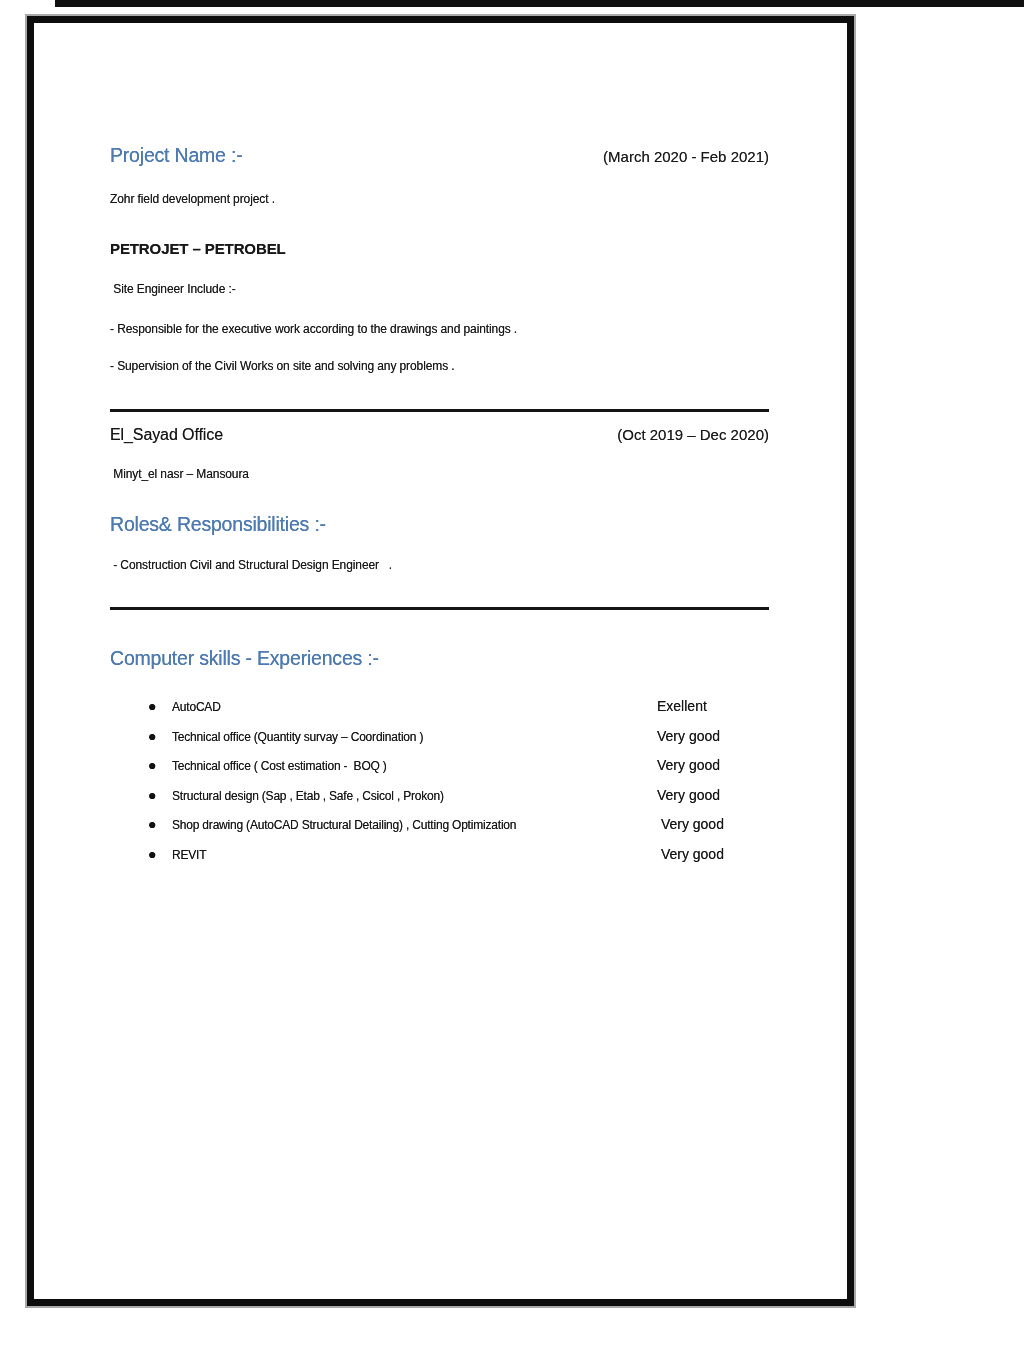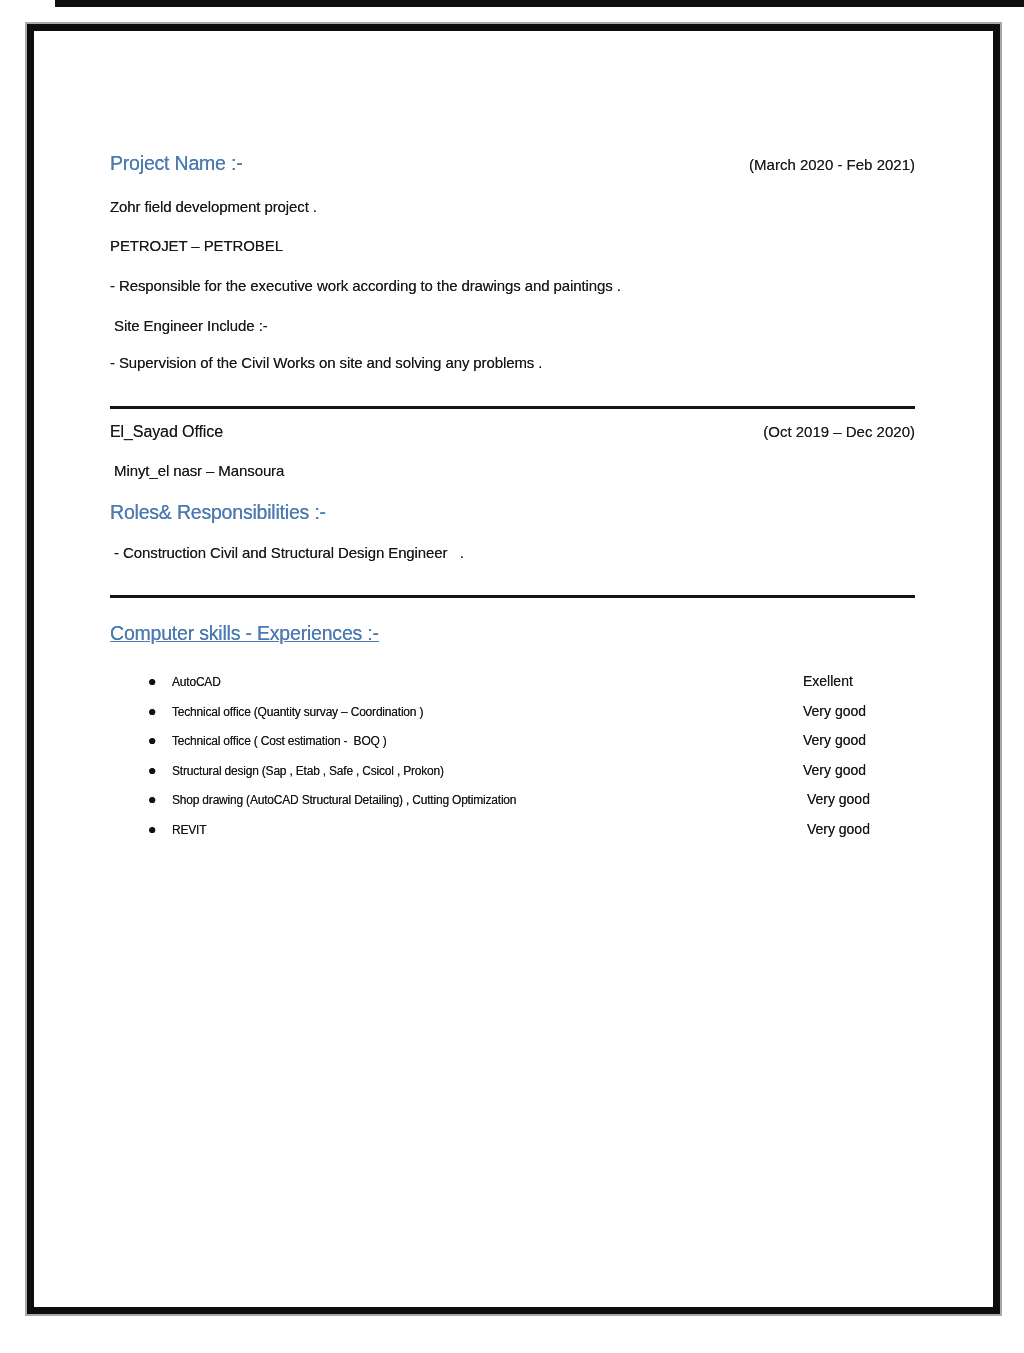--- a/index.html
+++ b/index.html
@@ -11,21 +11,21 @@
   body{
     width:1024px;height:1353px;position:relative;background:#ffffff;
     font-family:"Liberation Sans", sans-serif;color:var(--ink);
     overflow:hidden;
   }
   .scan-strip{
     position:absolute;left:55px;top:0;width:969px;height:7px;
     background:#101010;
   }
   .page-frame{
-    position:absolute;left:27px;top:24px;width:973px;height:1290px;
+    position:absolute;left:27px;top:16px;width:827px;height:1290px;
     box-sizing:border-box;
     border:7px solid var(--border);
     outline:2px solid #a9a9a9;
   }
   .content{
     box-sizing:border-box;width:100%;height:100%;
     padding:121px 78px 0 76px;
   }
   .head-row{
     display:flex;justify-content:space-between;align-items:baseline;
@@ -34,39 +34,39 @@
     color:var(--blue);font-size:19.5px;line-height:23px;font-weight:400;
     text-shadow:0 0 0.6px currentColor;
     letter-spacing:-0.2px;
   }
   .date{
     font-size:15px;line-height:19px;color:#1b1b1b;
     text-shadow:0 0 0.5px rgba(0,0,0,0.65);
     white-space:pre-wrap;
   }
   .line{
-    font-size:15px;line-height:18px;color:#171717;
+    font-size:12px;line-height:18px;color:#171717;
     text-shadow:0 0 0.5px rgba(0,0,0,0.65);
     white-space:pre-wrap;
     letter-spacing:-0.1px;
   }
   .company{font-size:15px;}
   .mt-zohr{margin-top:23px;}
-  .mt-petrojet{margin-top:21px;}
+  .mt-petrojet{margin-top:32px;font-weight:bold;}
   .mt-roles1{margin-top:22px;}
   .mt-intro{margin-top:22px;}
   .mt-duty1{margin-top:22px;}
   .mt-duty{margin-top:19px;}
   .mt-rule1{margin-top:34px;}
   .mt-elsayad{margin-top:13px;}
   .mt-minyt{margin-top:21px;}
-  .mt-roles2{margin-top:21px;}
+  .mt-roles2{margin-top:30px;}
   .mt-constr{margin-top:20px;}
   .mt-rule2{margin-top:33px;}
-  .mt-skills{margin-top:24px;text-decoration:underline;}
+  .mt-skills{margin-top:37px;}
   .mt-skilllist{margin-top:22px;}
   .rule{
     height:0;border:none;border-top:3px solid #141414;margin-left:0;margin-right:0;width:100%;
   }
   .office-name{font-size:16px;line-height:18px;}
   .skill-row{
     display:flex;align-items:baseline;line-height:28.6px;
   }
   .skill-bullet{
     width:24px;margin-left:38px;font-size:14px;color:#111;flex:none;
@@ -92,22 +92,22 @@
 
     <div class="head-row">
       <span class="h-blue">Project Name :-</span>
       <span class="date">(March 2020 - Feb 2021)</span>
     </div>
 
     <div class="line mt-zohr">Zohr field development project .</div>
     <div class="line company mt-petrojet">PETROJET – PETROBEL</div>
 
 
+    <div class="line mt-intro"> Site Engineer Include :-</div>
     <div class="line mt-duty1">- Responsible for the executive work according to the drawings and paintings .</div>
-    <div class="line mt-intro"> Site Engineer Include :-</div>
     <div class="line mt-duty">- Supervision of the Civil Works on site and solving any problems .</div>
 
     <hr class="rule mt-rule1">
 
     <div class="head-row mt-elsayad">
       <span class="line office-name">El_Sayad Office</span>
       <span class="date">(Oct 2019 – Dec 2020)</span>
     </div>
 
     <div class="line mt-minyt"> Minyt_el nasr – Mansoura</div>

